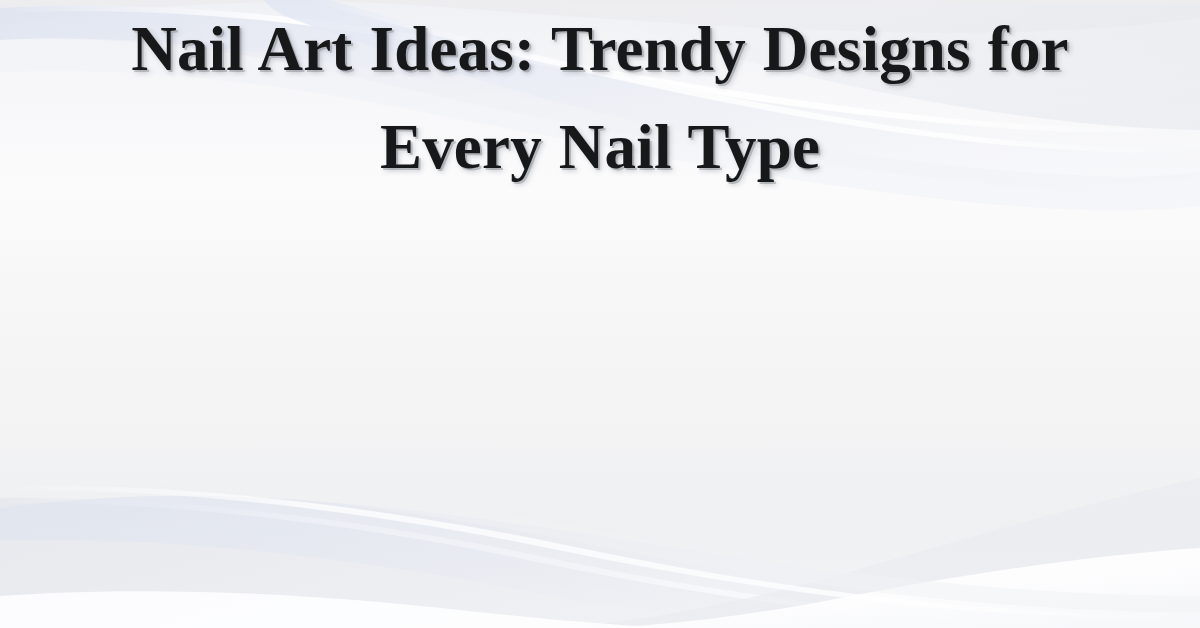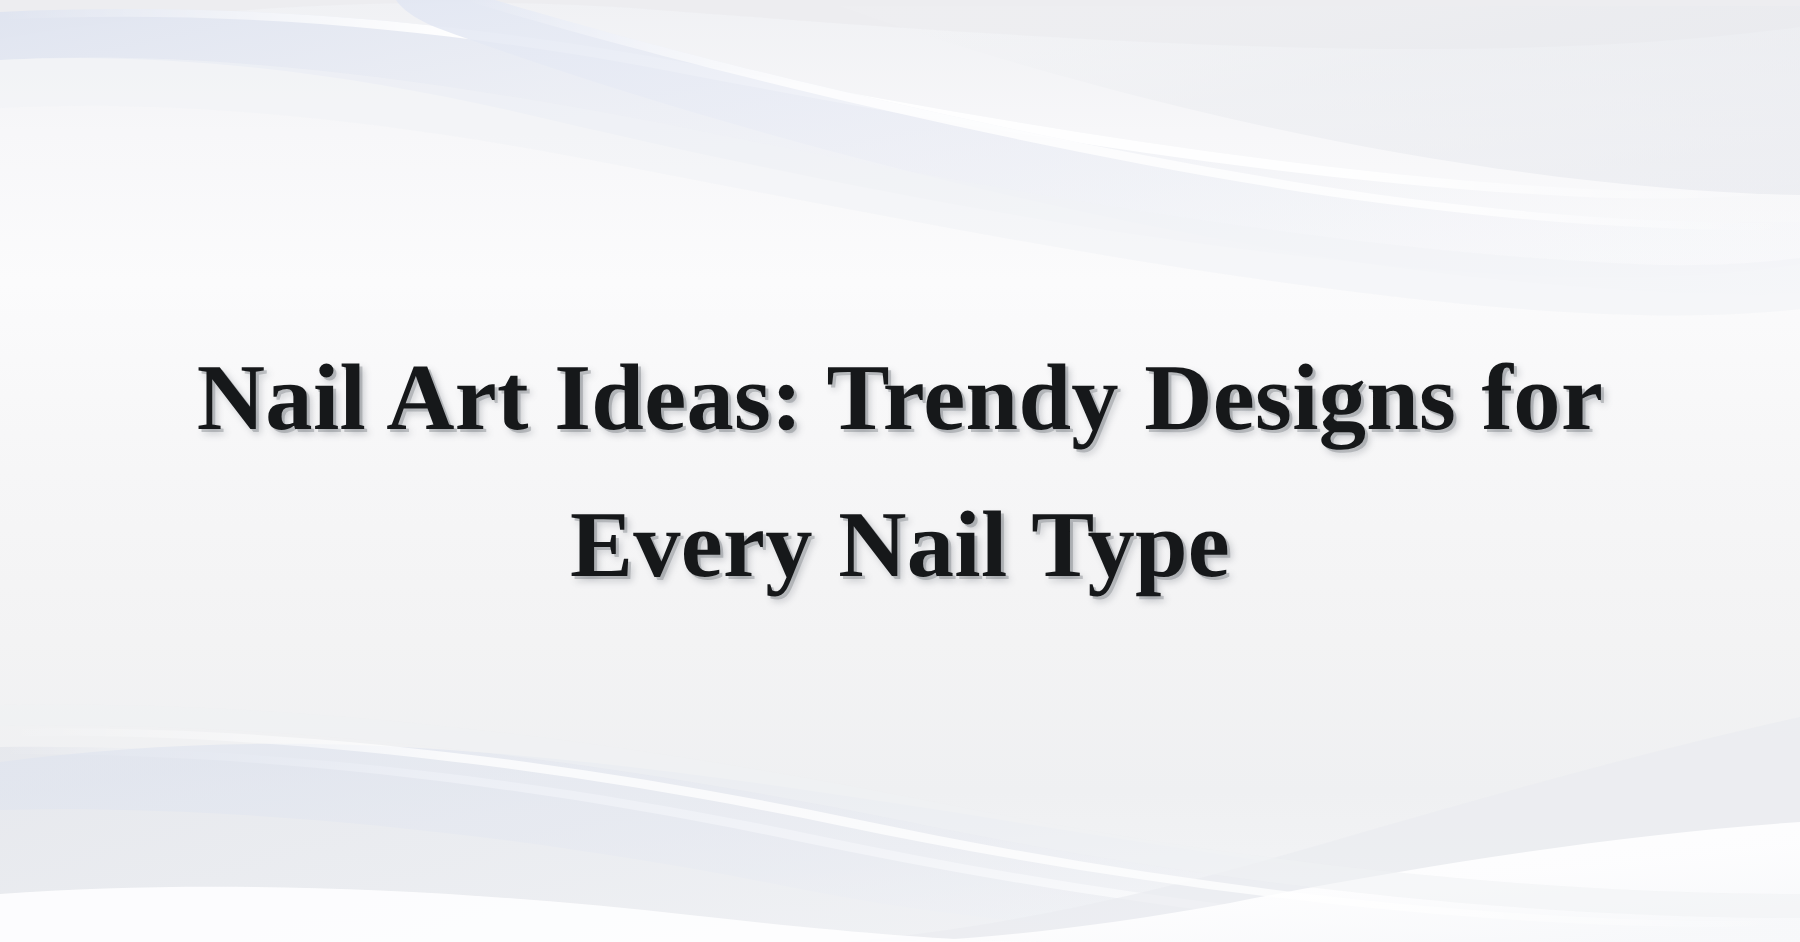--- a/index.html
+++ b/index.html
@@ -38,21 +38,20 @@
     pointer-events: none;
   }
 
   .title-wrap {
     position: absolute;
     left: 0;
     right: 0;
     top: 0;
     height: 628px;
     display: flex;
-    align-items: center;
     justify-content: center;
     z-index: 5;
   }
 
   .title {
     width: 1000px;
     margin: 0;
     padding: 0 24px;
     box-sizing: border-box;
     text-align: center;

